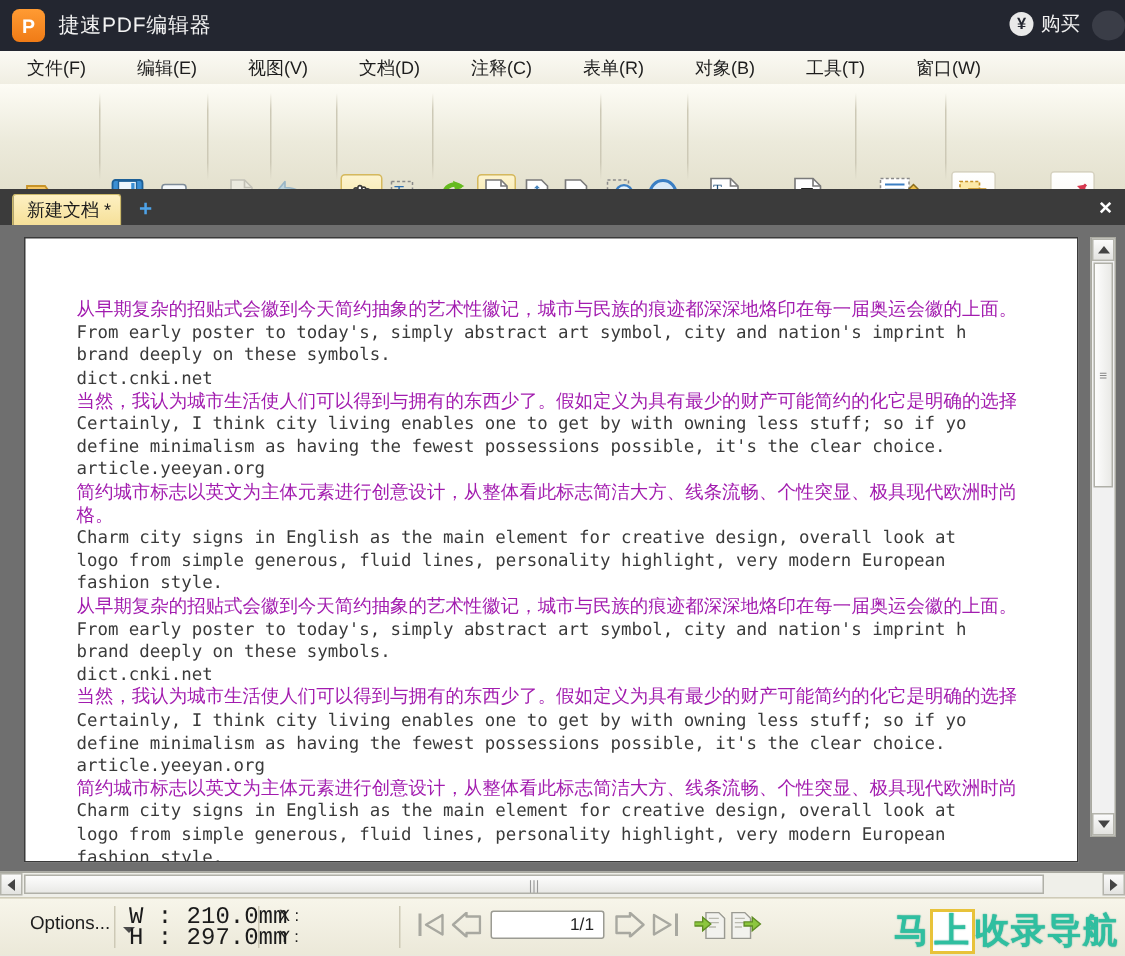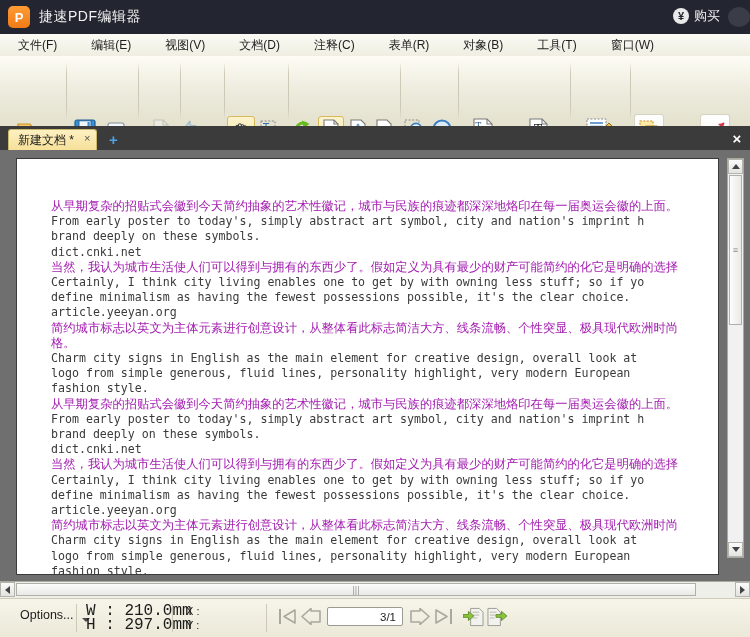--- a/index.html
+++ b/index.html
@@ -53,21 +53,21 @@
     background:#fff;border:1px solid #9b9b93;border-radius:2px;
     display:flex;align-items:center;box-sizing:border-box;}
   .zoomcombo .val{font-size:13px;color:#111;margin-left:7px;flex:1;}
   .zoomcombo .dd{width:18px;display:flex;align-items:center;justify-content:center;}
 
   
   .tabbar{position:absolute;left:0;top:126px;width:750px;height:24px;
     background:#3b3b3b;display:flex;align-items:flex-end;}
   .tab{height:21px;margin-left:8px;padding:2px 6px 0 9px;border-radius:3px 3px 0 0;
     background:linear-gradient(#fdf0c2,#f6e099);border:1px solid #cbb86a;border-bottom:none;
-    display:flex;align-items:flex-start;box-sizing:border-box;}
+    display:flex;align-items:center;box-sizing:border-box;flex-direction:column;}
   .tab .tlabel{font-size:12px;color:#1b1b1b;}
   .tab .tclose{font-size:11px;color:#555;margin-left:10px;}
   .tabadd{width:20px;height:21px;margin-left:6px;display:flex;align-items:center;justify-content:center;
     color:#4ea3e8;font-size:15px;font-weight:bold;}
   .tabclose-right{position:absolute;right:4px;top:3px;width:18px;height:18px;
     color:#fff;font-size:15px;display:flex;align-items:center;justify-content:center;font-weight:bold;}
 
   
   .docarea{position:absolute;left:0;top:150px;width:750px;height:448px;
     background:#6f6f6f;}
@@ -488,21 +488,21 @@
           <path d="M3 1 v15" stroke="#a8a8a0" stroke-width="2"></path>
           <path d="M18 2 L7 8.5 L18 15 Z" fill="none" stroke="#a8a8a0" stroke-width="1.6" stroke-linejoin="round"></path>
         </svg>
       </div>
       <div class="navbtn">
         <svg width="20" height="17" viewBox="0 0 20 17">
           <path d="M19 3 h-9 V0.5 L1 8.5 L10 16.5 V14 h9 Z" fill="none" stroke="#a8a8a0" stroke-width="1.6" stroke-linejoin="round"></path>
         </svg>
       </div>
       <div class="pagebox">
-        <span>3/1</span>
+        <span>1/1</span>
       </div>
       <div class="navbtn">
         <svg width="20" height="17" viewBox="0 0 20 17">
           <path d="M1 3 h9 V0.5 L19 8.5 L10 16.5 V14 H1 Z" fill="none" stroke="#a8a8a0" stroke-width="1.6" stroke-linejoin="round"></path>
         </svg>
       </div>
       <div class="navbtn">
         <svg width="20" height="17" viewBox="0 0 20 17">
           <path d="M2 2 L13 8.5 L2 15 Z" fill="none" stroke="#a8a8a0" stroke-width="1.6" stroke-linejoin="round"></path>
           <path d="M17 1 v15" stroke="#a8a8a0" stroke-width="2"></path>
@@ -517,14 +517,17 @@
       </div>
       <div class="navbtn">
         <svg width="22" height="20" viewBox="0 0 22 20">
           <path d="M1 1 h9 l4 4 v14 H1 Z" fill="#f2f2ee" stroke="#9a9a92" stroke-width="1"></path>
           <path d="M3 5 h7 M3 8 h7 M3 11 h5" stroke="#b9b9ae" stroke-width="1"></path>
           <path d="M10 10 h6 V6.5 l6 5 -6 5 V13 h-6 z" fill="#8cc63e" stroke="#5e8c23" stroke-width="1" transform="translate(0,-2) scale(0.95)"></path>
         </svg>
       </div>
     </div>
 
+    <div class="watermark">
+      <span>马</span><span class="wm-hl">上</span><span>收录导航</span>
+    </div>
   </div>
 </div>
 
 </body></html>

